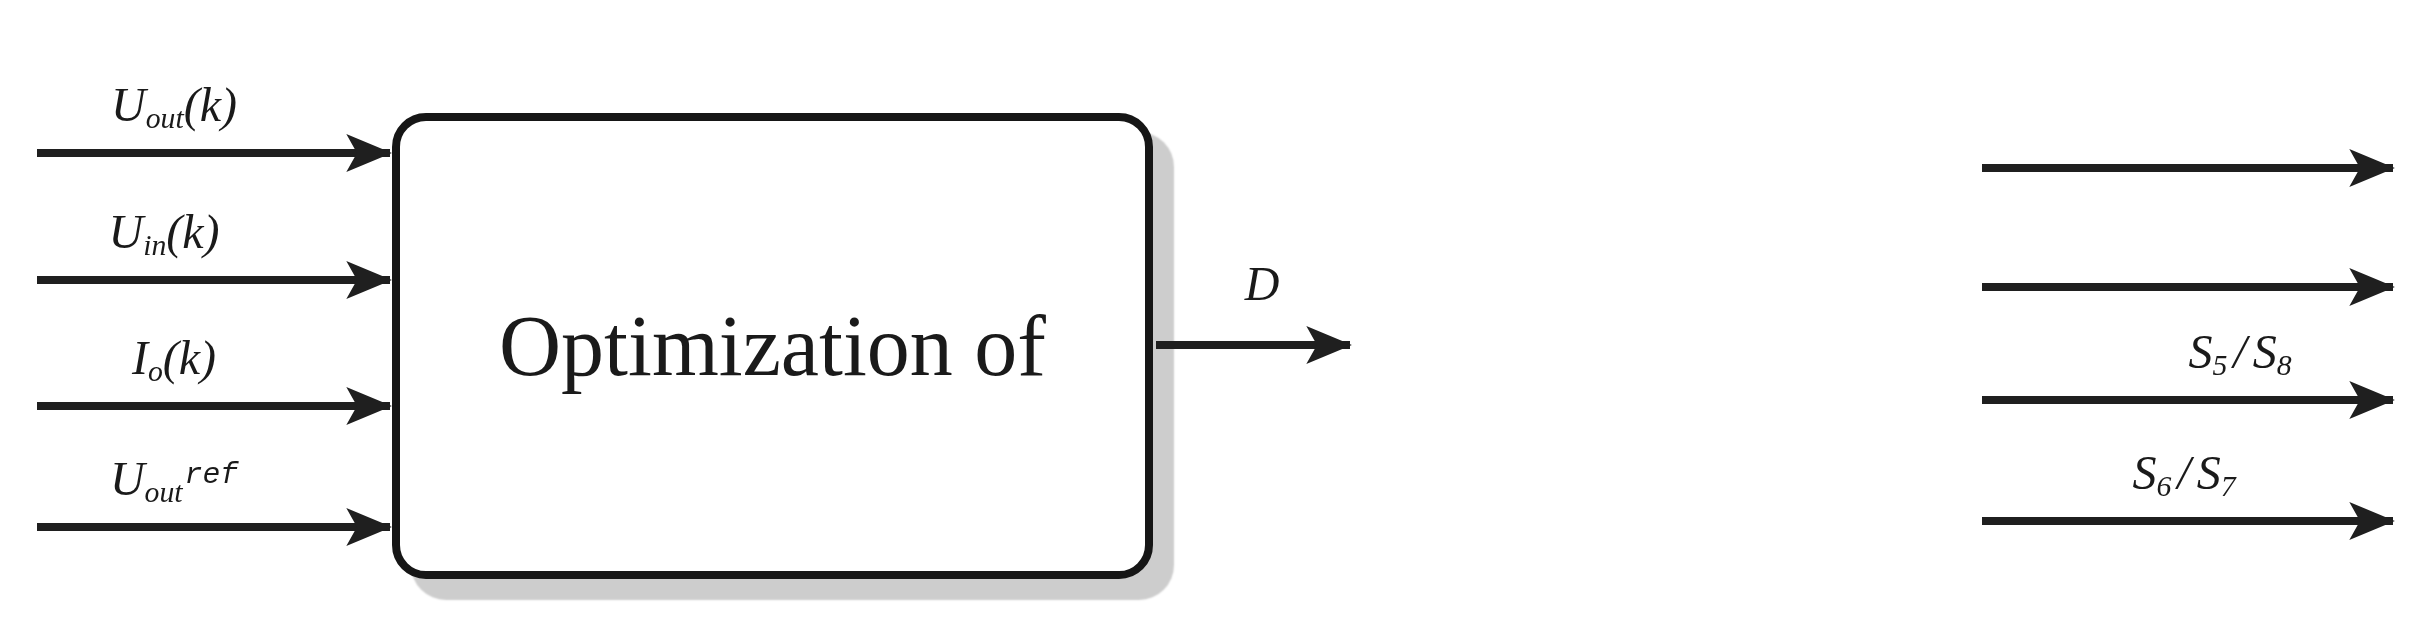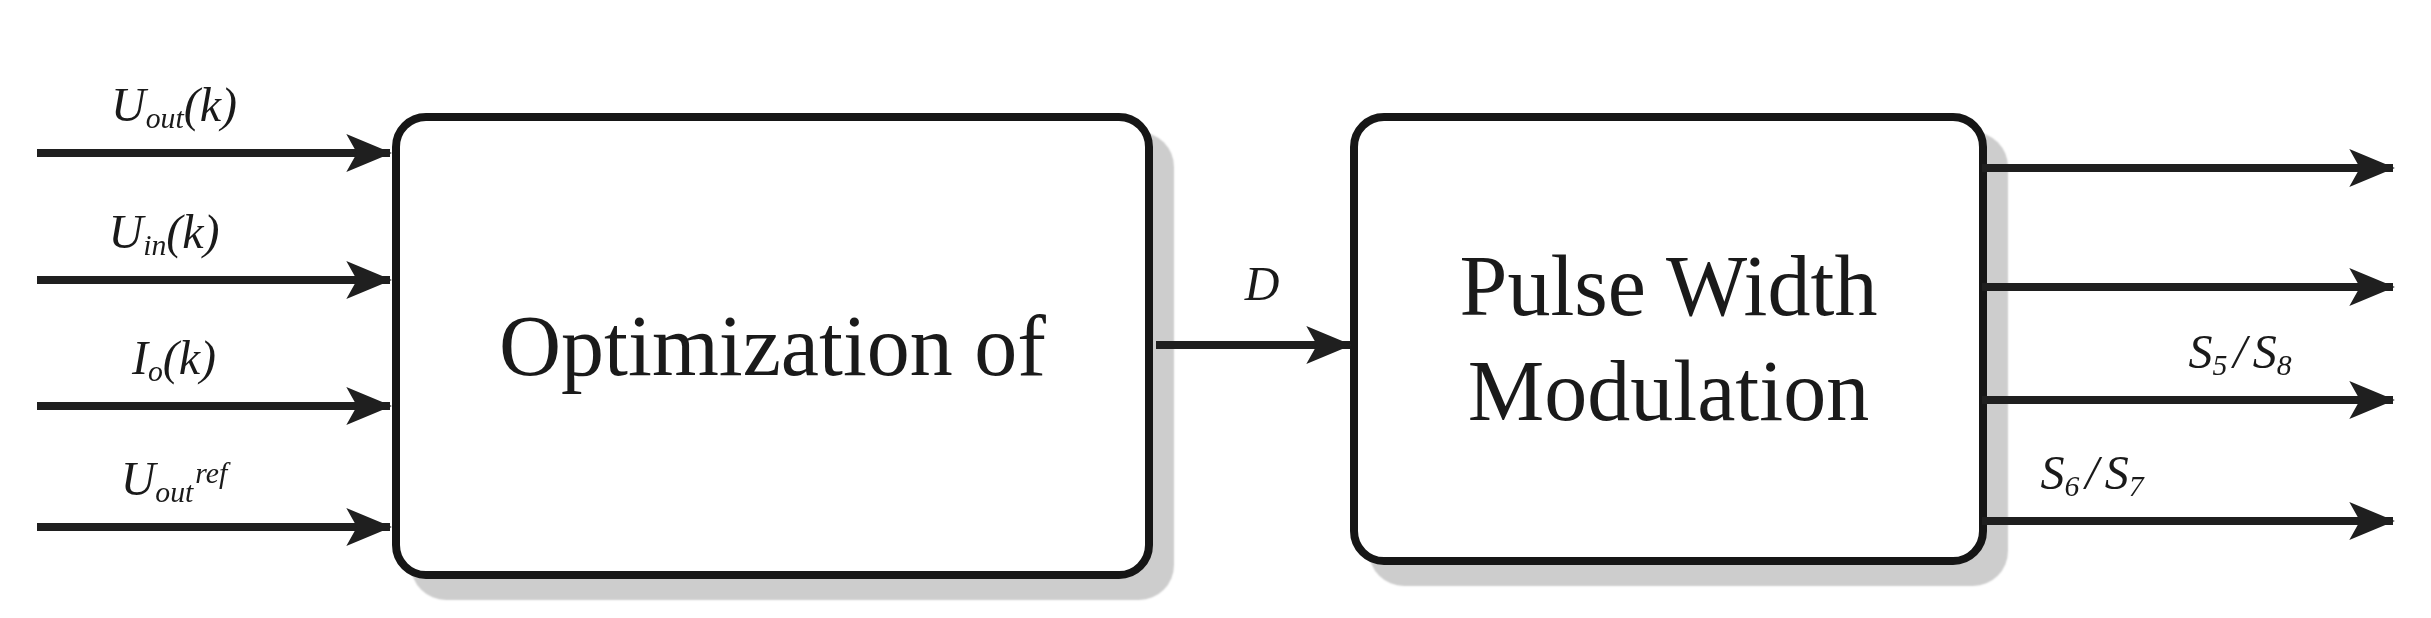--- a/index.html
+++ b/index.html
@@ -67,40 +67,35 @@
   .sig sub {
     font-size: 0.62em;
     line-height: 0;
     vertical-align: -0.22em;
   }
   .sig sup {
     font-size: 0.62em;
     line-height: 0;
     vertical-align: 0.42em;
     margin-left: 2px;
+    font-family: Liberation Mono, monospace;
   }
   .sig .sep { padding: 0 6px; }
 </style>
 </head>
 <body>
 
 <div class="canvas">
 
   <div class="block block--optimization">
     <div class="block-title">
       <span>Optimization of</span>
     </div>
   </div>
 
-  <div class="block block--pwm">
-    <div class="block-title">
-      <span>Pulse Width</span>
-      <span>Modulation</span>
-    </div>
-  </div>
 
   <svg class="layer" width="2431" height="618" viewBox="0 0 2431 618" aria-hidden="true">
     <defs>
       <marker id="ah" viewBox="0 0 12 10" refX="11.5" refY="5" markerWidth="46" markerHeight="38" orient="auto" markerUnits="userSpaceOnUse">
         <path d="M0,0 L12,5 L0,10 L2.8,5 Z" fill="#1f1f1f"></path>
       </marker>
     </defs>
     <g stroke="#1f1f1f" stroke-width="8">
       <line x1="37" y1="153" x2="390" y2="153" marker-end="url(#ah)"></line>
       <line x1="37" y1="280" x2="390" y2="280" marker-end="url(#ah)"></line>
@@ -127,17 +122,17 @@
     <span>U</span><sub>out</sub><sup>ref</sup>
   </div>
 
   <div class="sig" style="left:1162px; top:246px; width:200px;">
     <span>D</span>
   </div>
 
   <div class="sig" style="left:2008px; top:314px; width:400px;margin-left:32px;">
     <span>S</span><sub>5</sub><span class="sep">/</span><span>S</span><sub>8</sub>
   </div>
-  <div class="sig" style="left:1892px; top:435px; width:400px;">
+  <div class="sig" style="left:1984px; top:435px; width:400px;">
     <span>S</span><sub>6</sub><span class="sep">/</span><span>S</span><sub>7</sub>
   </div>
 
 </div>
 
 </body></html>

